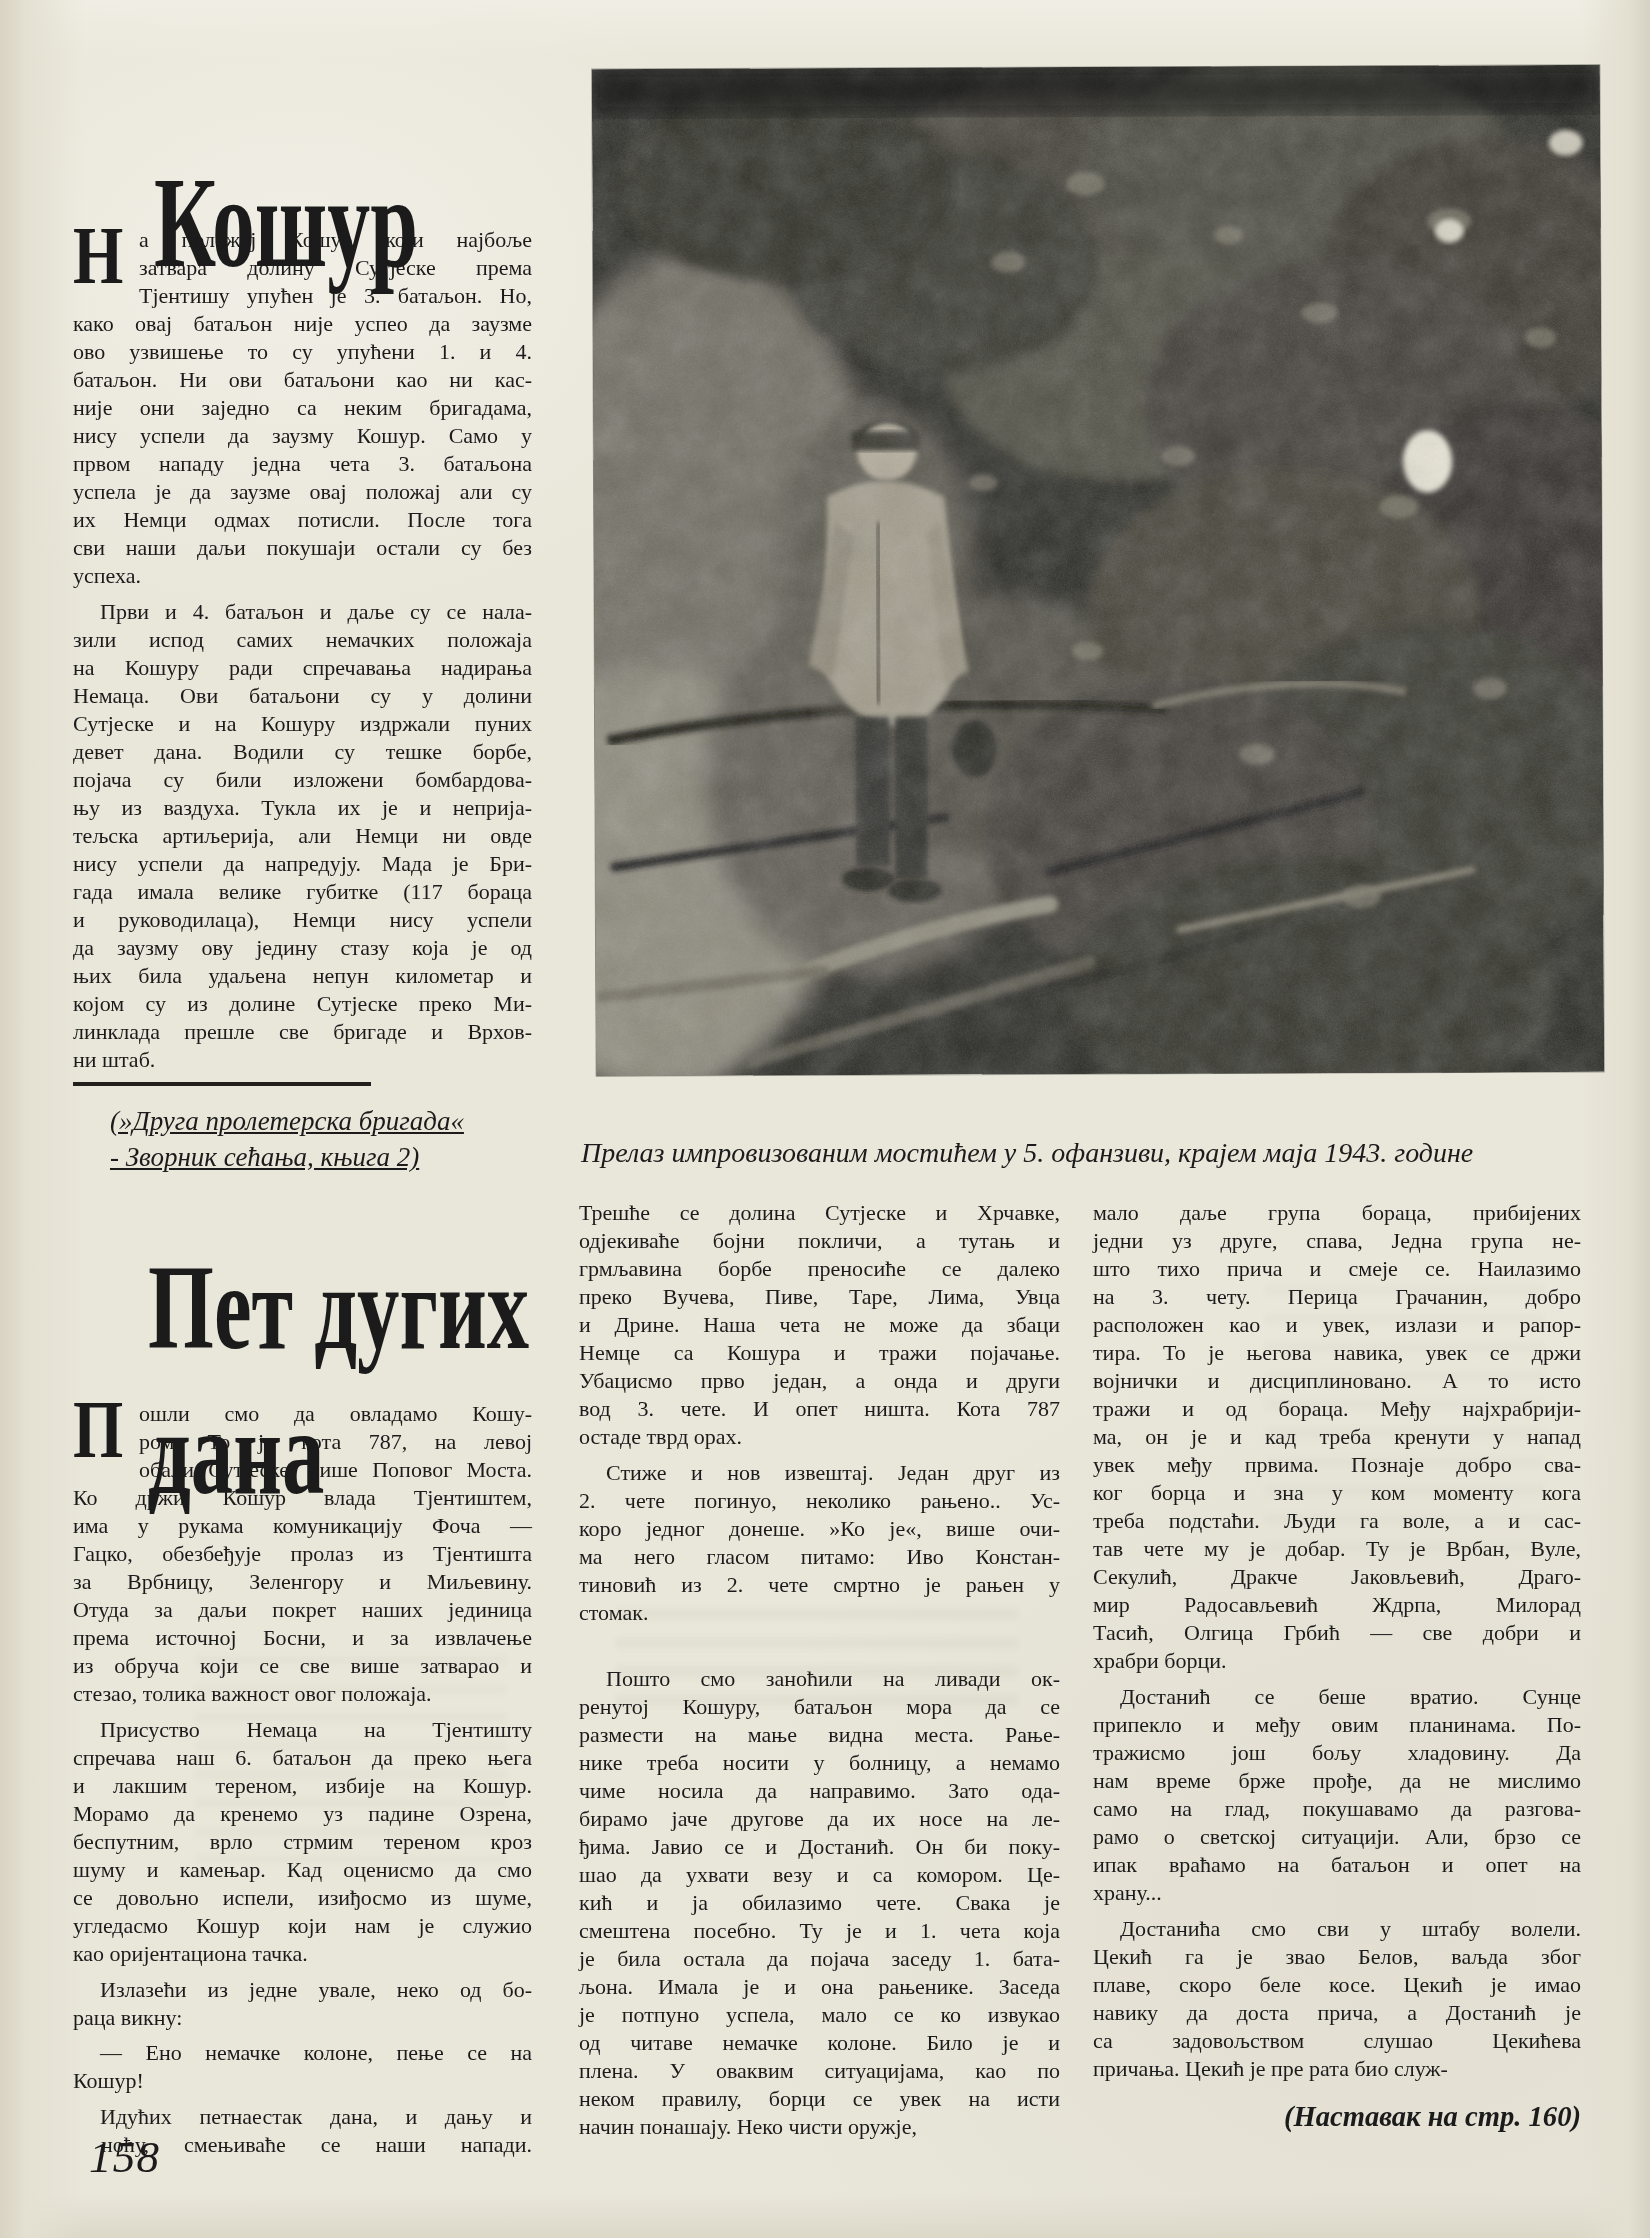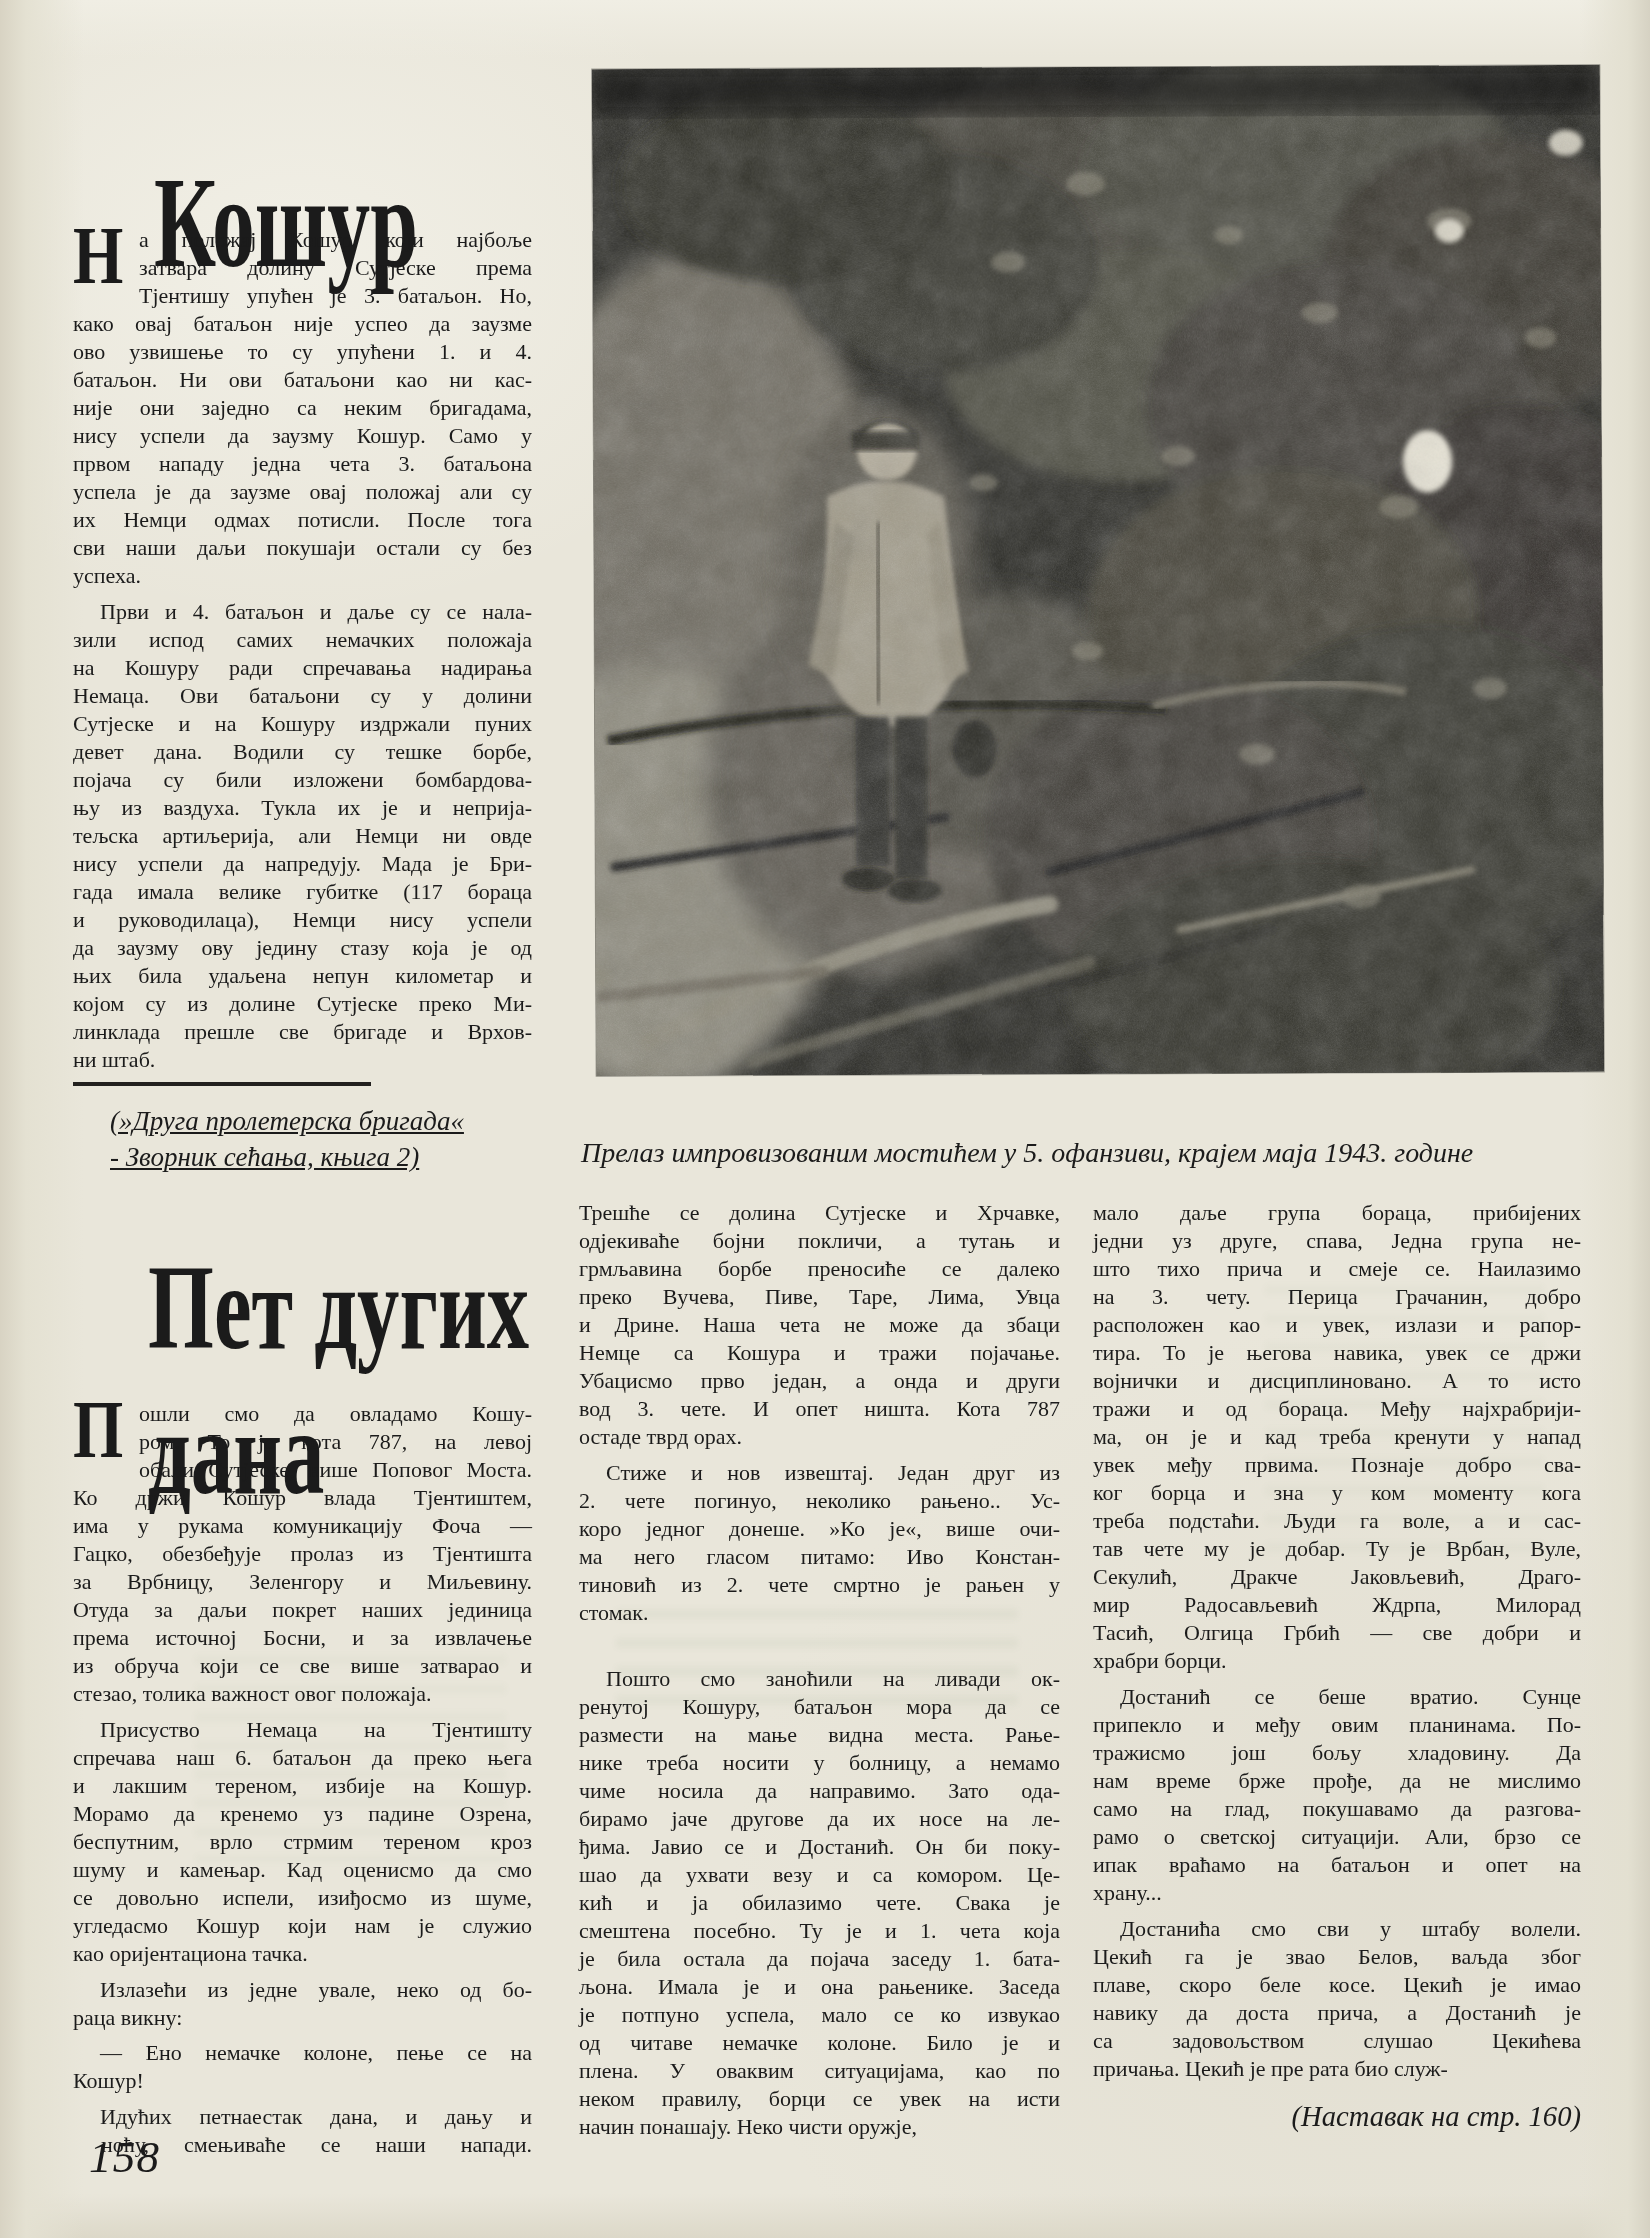--- a/index.html
+++ b/index.html
@@ -49,21 +49,21 @@
     font-size:27px;line-height:36px;}
   #a1-source .tline{text-align:right;text-align-last:left;text-decoration:underline;}
   
   #photo{position:absolute;left:594px;top:67px;width:1008px;height:1007px;
     transform:rotate(-.25deg);box-shadow:0 0 0 0.6px rgba(30,30,25,.35);}
   #photo svg{display:block;width:100%;height:100%;}
   #photo-caption{position:absolute;left:581px;top:1099px;width:1008px;
     font-style:italic;font-size:28px;line-height:34px;margin-top:37px;}
   
   #continuation{position:absolute;left:1093px;top:2101px;width:488px;text-align:right;
-    font-style:italic;font-weight:normal;font-size:28.6px;}
+    font-style:italic;font-weight:bold;font-size:28.6px;}
   #folio{position:absolute;left:65px;top:2131px;font-style:italic;font-size:45px;letter-spacing:1.3px;margin-left:24px;}
 </style>
 </head>
 <body>
 
 <div class="paper-shade"></div>
 
 <h1 class="headline" id="a1-title"><span class="inner">Кошур</span></h1>
 
 <div class="col" id="a1-col">

